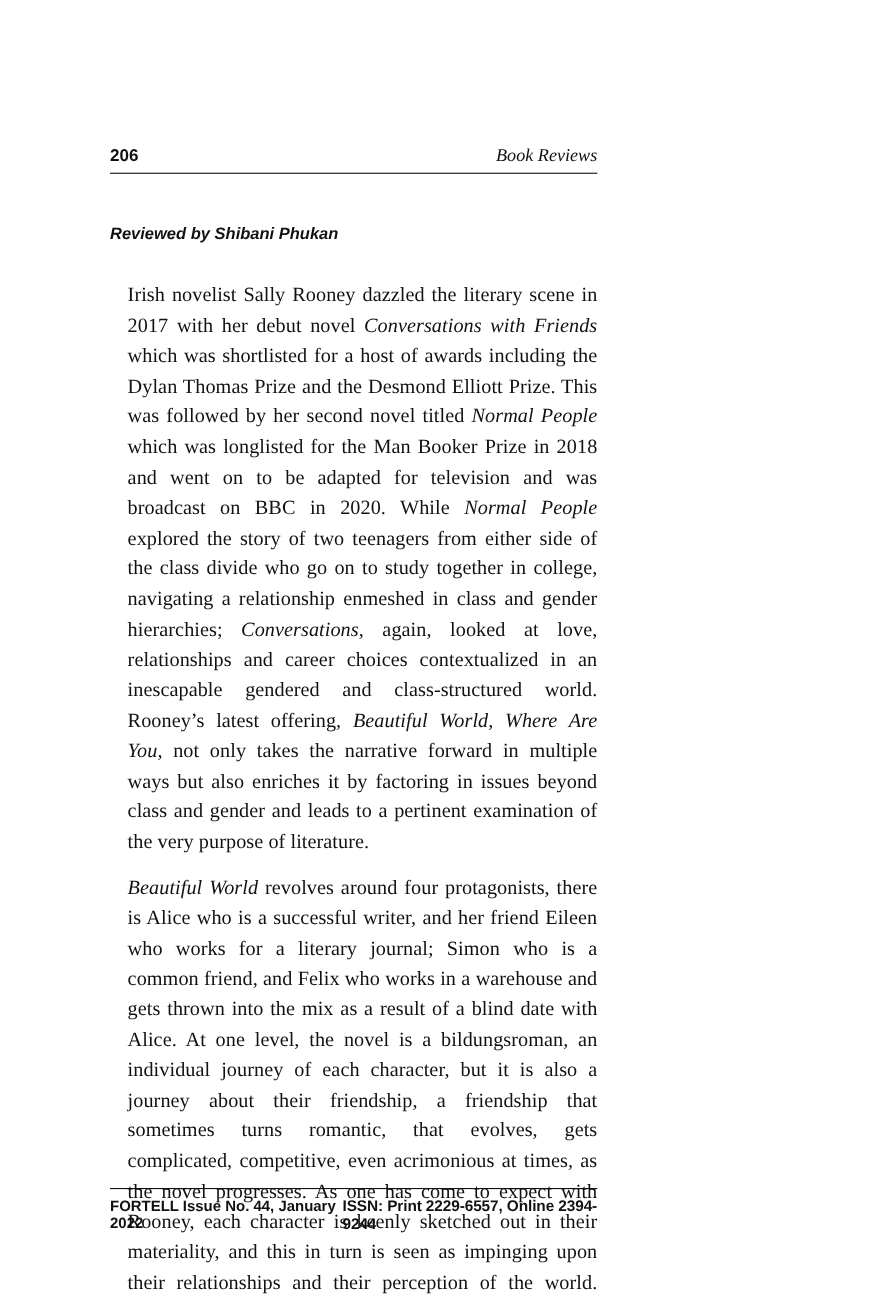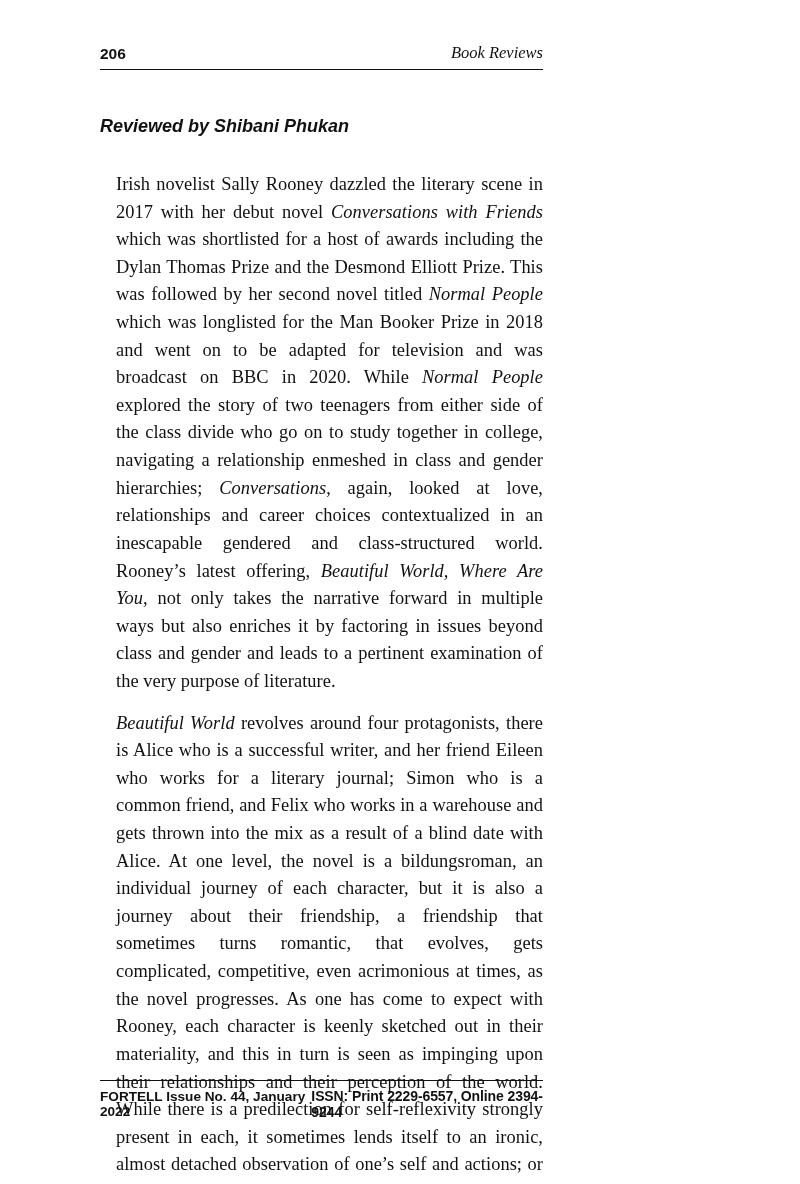--- a/index.html
+++ b/index.html
@@ -14,21 +14,21 @@
     color: #111111;
     position: relative;
     overflow: hidden;
   }
   .page {
     position: absolute;
     left: 0; top: 0;
     width: 643px;
     height: 1184px;
     box-sizing: border-box;
-    padding: 43px 100px 60px 100px;
+    padding: 99px 100px 60px 100px;
   }
 
   
   .running-head {
     display: flex;
     align-items: flex-end;
     justify-content: space-between;
     border-bottom: 1.6px solid #111;
     padding-bottom: 6px;
     margin-bottom: 46px;
@@ -36,39 +36,40 @@
   .folio {
     font-family: "Liberation Sans", sans-serif;
     font-weight: bold;
     font-size: 15.5px;
     letter-spacing: 0px;
   }
   .head-title {
     font-family: "Liberation Serif", serif;
     font-style: italic;
     font-size: 16.5px;
+    margin-top: 32px;
   }
 
   
   .book-ref {
     font-family: "Liberation Sans", sans-serif;
     font-weight: bold;
     font-size: 16.4px;
     line-height: 1.62;
     letter-spacing: -0.1px;
     margin-bottom: 26px;
   }
   .book-ref .ital {
     font-style: italic;
   }
   .byline {
     font-family: "Liberation Sans", sans-serif;
     font-weight: bold;
     font-style: italic;
-    font-size: 18px;
+    font-size: 15px;
     margin-bottom: 34px;
   }
 
   
   .para {
     font-family: "Liberation Serif", serif;
     font-size: 18.4px;
     line-height: 1.5;
     text-align: justify;
     text-justify: inter-word;

